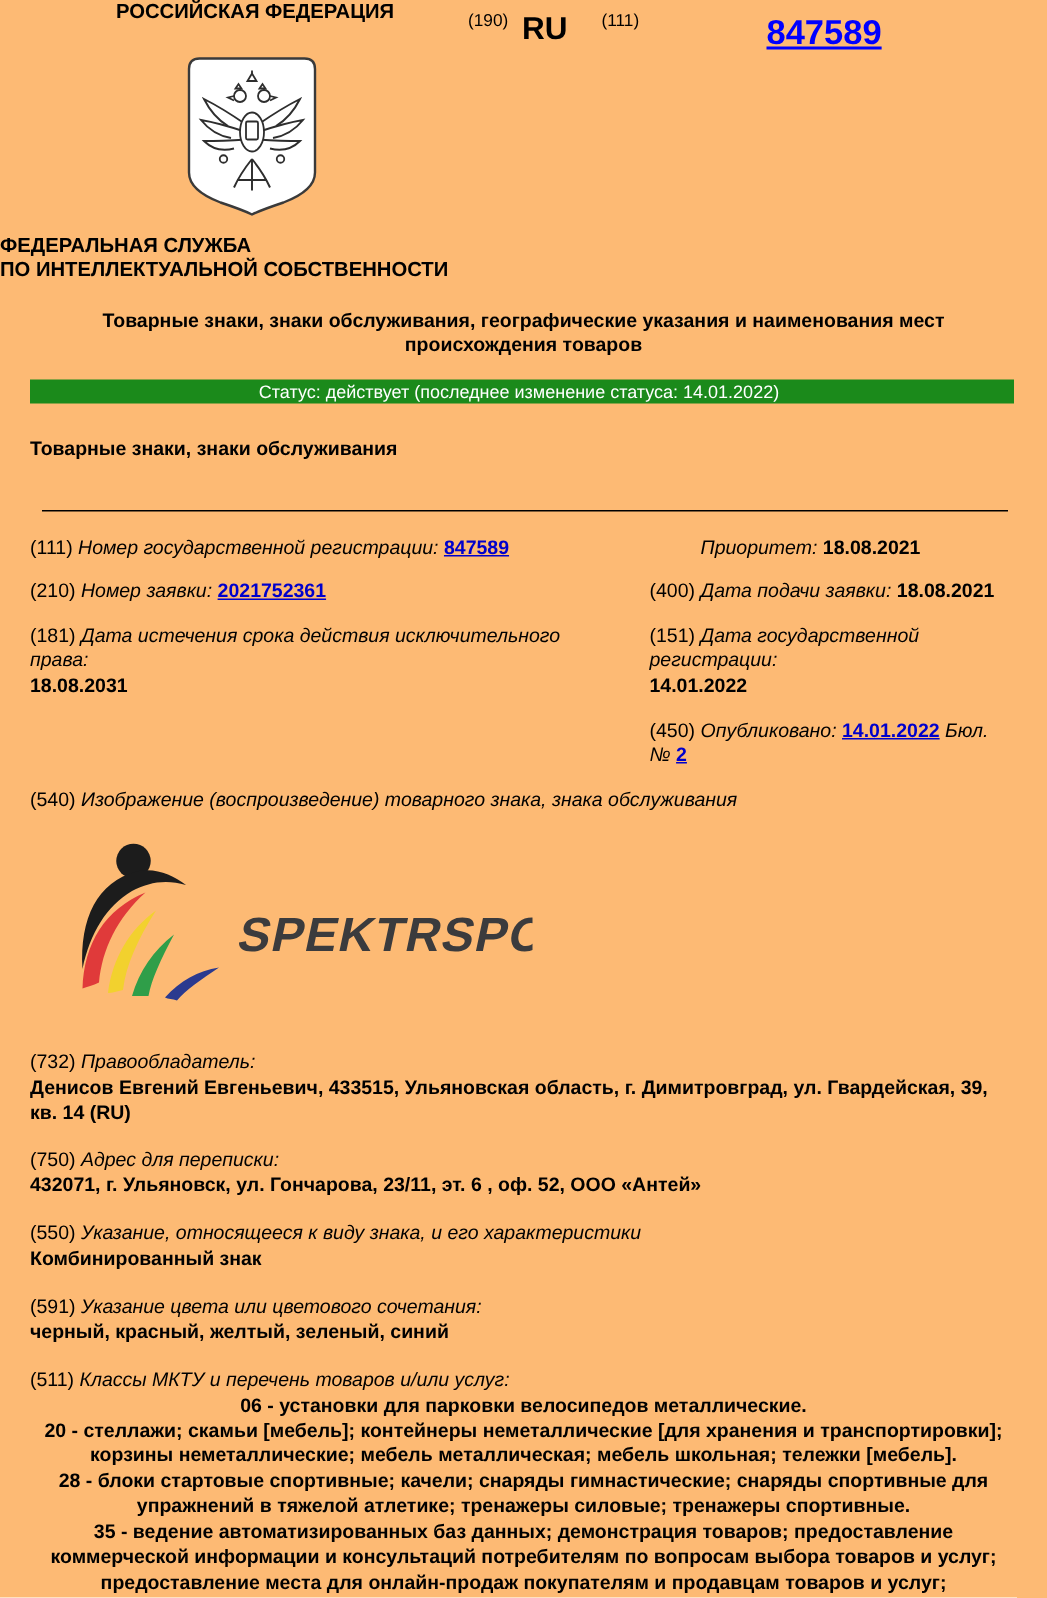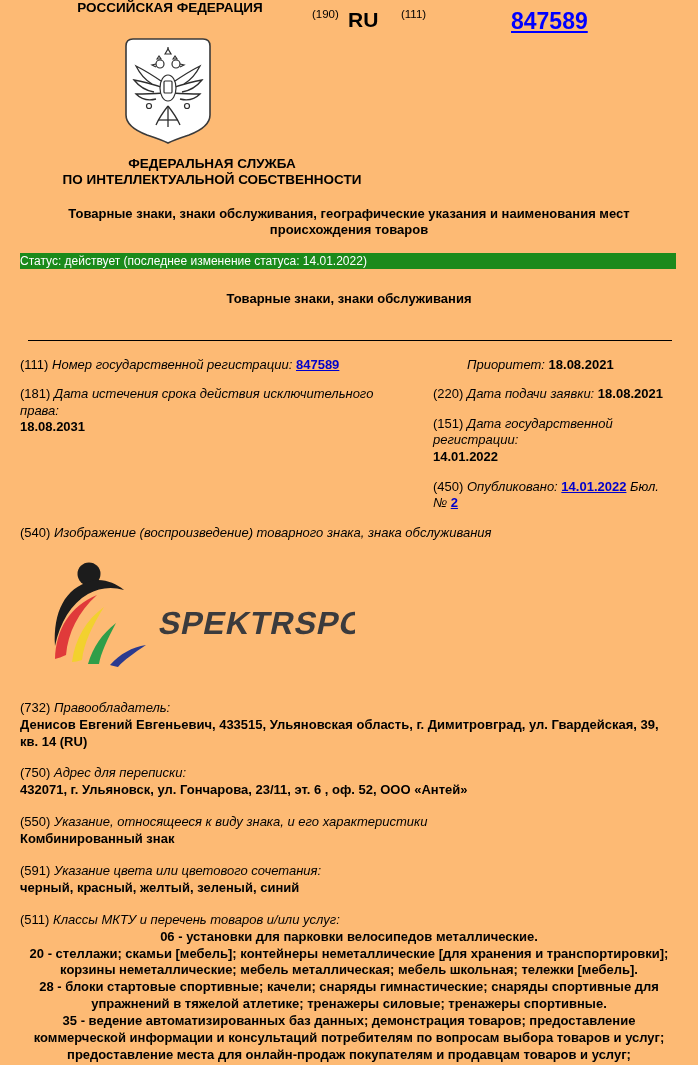--- a/index.html
+++ b/index.html
@@ -14,29 +14,29 @@
   }
   
   .hdr{position:relative;height:196px;}
   .hdr-country{position:absolute;left:0;top:8;width:340px;text-align:center;font-weight:bold;font-size:13.5px;}
   .hdr-code{position:absolute;top:8px;font-size:11.5px;}
   .code-190{left:312px;}
   .code-111{left:401px;}
   .hdr-ru{position:absolute;left:348px;top:8px;font-size:21px;font-weight:bold;letter-spacing:0;}
   .hdr-regnum{position:absolute;left:511px;top:8px;font-size:23px;font-weight:bold;color:#0000ff;text-decoration:underline;}
   .coat{position:absolute;left:122px;top:36px;}
-  .hdr-agency{position:absolute;left:0;top:156px;width:342px;text-align:center;font-weight:bold;font-size:13.5px;line-height:1.2;margin-left:41px;}
+  .hdr-agency{position:absolute;left:0;top:156px;width:342px;text-align:left;font-weight:bold;font-size:13.5px;line-height:1.2;}
   
   .doc-type{margin:10px 20px 0 20px;text-align:center;font-weight:bold;line-height:1.25;}
   .status-bar{
     margin:14px 22px 0 20px;height:16px;line-height:16px;
-    background:#1b8a1b;color:#fff;text-align:left;
+    background:#1b8a1b;color:#fff;text-align:center;
     font-size:12px;padding-right:4px;
   }
-  .section-title{margin:22px 20px 0 20px;text-align:center;font-weight:bold;}
+  .section-title{margin:22px 20px 0 20px;text-align:left;font-weight:bold;}
   .hr-thin{margin:34px 26px 0 28px;border:none;border-top:1px solid #000;height:0;}
   
   .fields{display:flex;margin:16px 22px 0 20px;}
   .col-left{width:393px;flex:0 0 393px;}
   .col-right{flex:1;padding-left:0;margin-left:20px;}
   .fld{margin:0 0 13px 0;line-height:1.28;}
   .fld .lbl{font-style:italic;}
   .fld .val{font-weight:bold;}
   .fld .val-block{font-weight:bold;}
   .no-code{padding-left:34px;}
@@ -115,32 +115,37 @@
   <hr class="hr-thin">
 
   <div class="fields">
     <div class="col-left">
       <div class="fld">
         <span>(111)</span>
         <span class="lbl">Номер государственной регистрации:</span>
         <a class="doc-link" href="#">847589</a>
       </div>
       <div class="fld">
+        <span>(210)</span>
+        <span class="lbl">Номер заявки:</span>
+        <a class="doc-link" href="#">2021752361</a>
+      </div>
+      <div class="fld">
         <span>(181)</span>
         <span class="lbl">Дата истечения срока действия исключительного права:</span>
         <div class="val-block">18.08.2031</div>
       </div>
     </div>
     <div class="col-right">
       <div class="fld no-code">
         <span class="lbl">Приоритет:</span>
         <span class="val">18.08.2021</span>
       </div>
       <div class="fld">
-        <span>(220)</span>
+        <span>(400)</span>
         <span class="lbl">Дата подачи заявки:</span>
         <span class="val">18.08.2021</span>
       </div>
       <div class="fld">
         <span>(151)</span>
         <span class="lbl">Дата государственной регистрации:</span>
         <div class="val-block">14.01.2022</div>
       </div>
       <div class="fld">
         <span>(450)</span>

